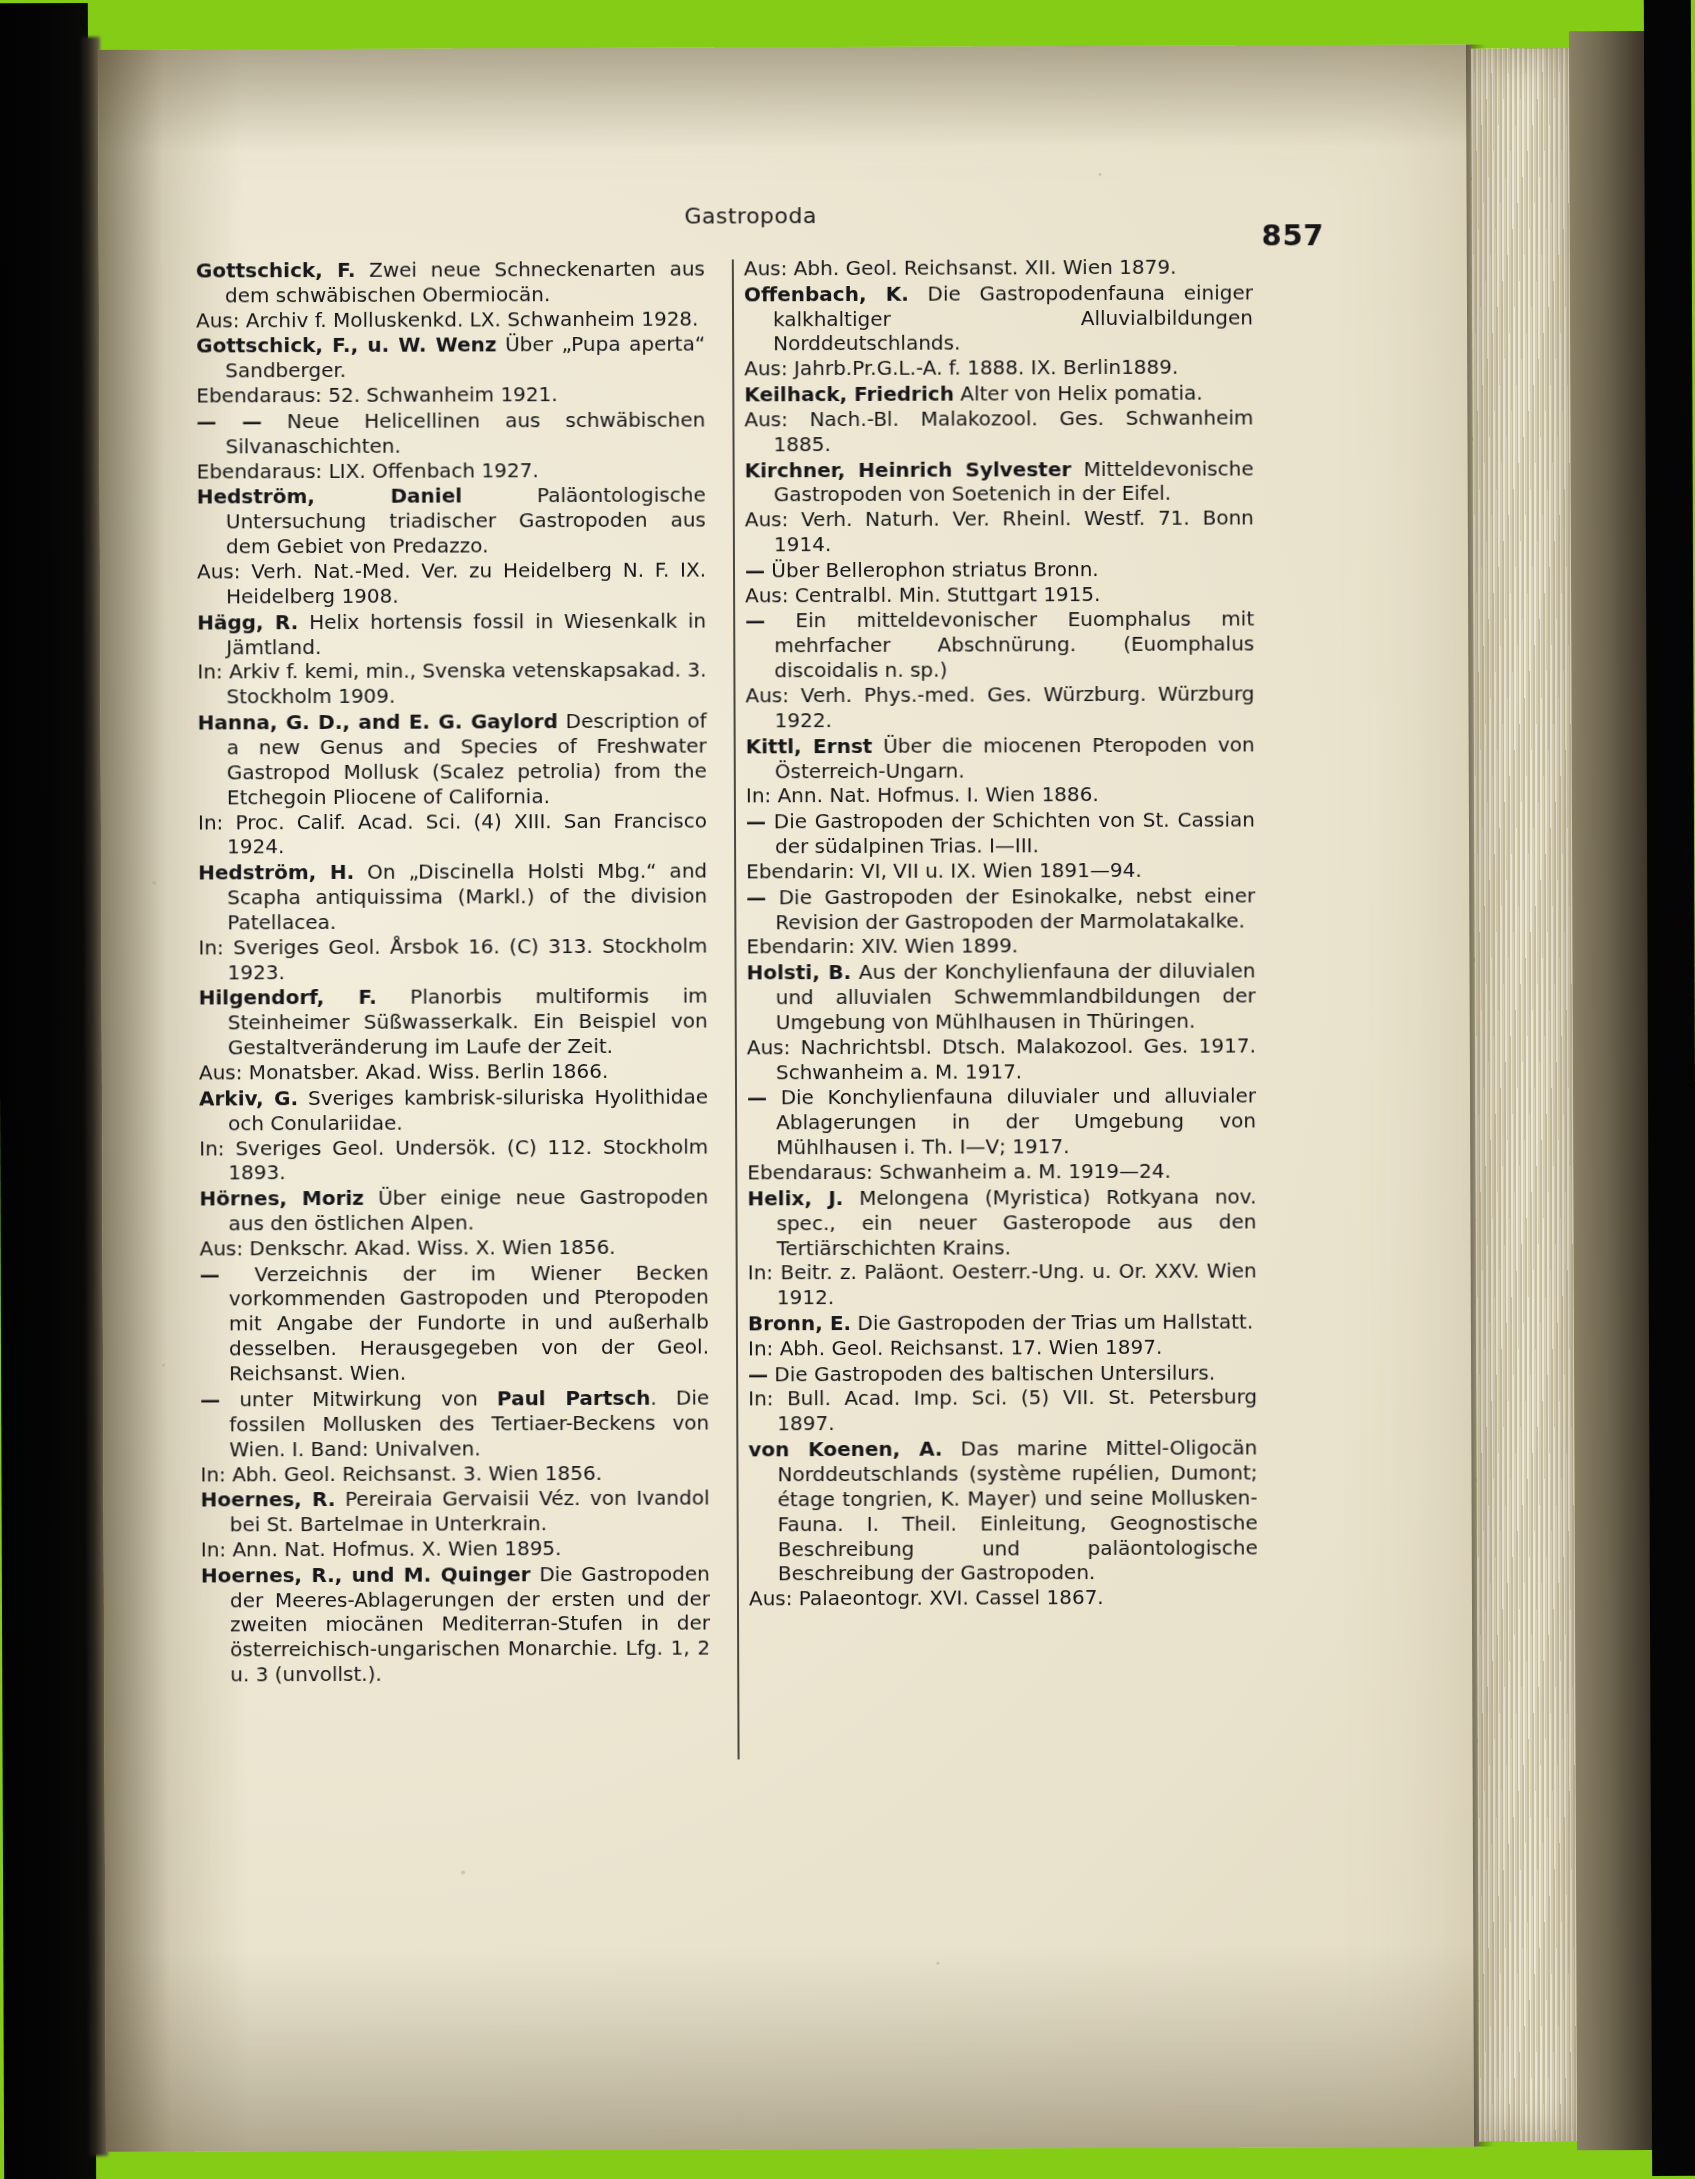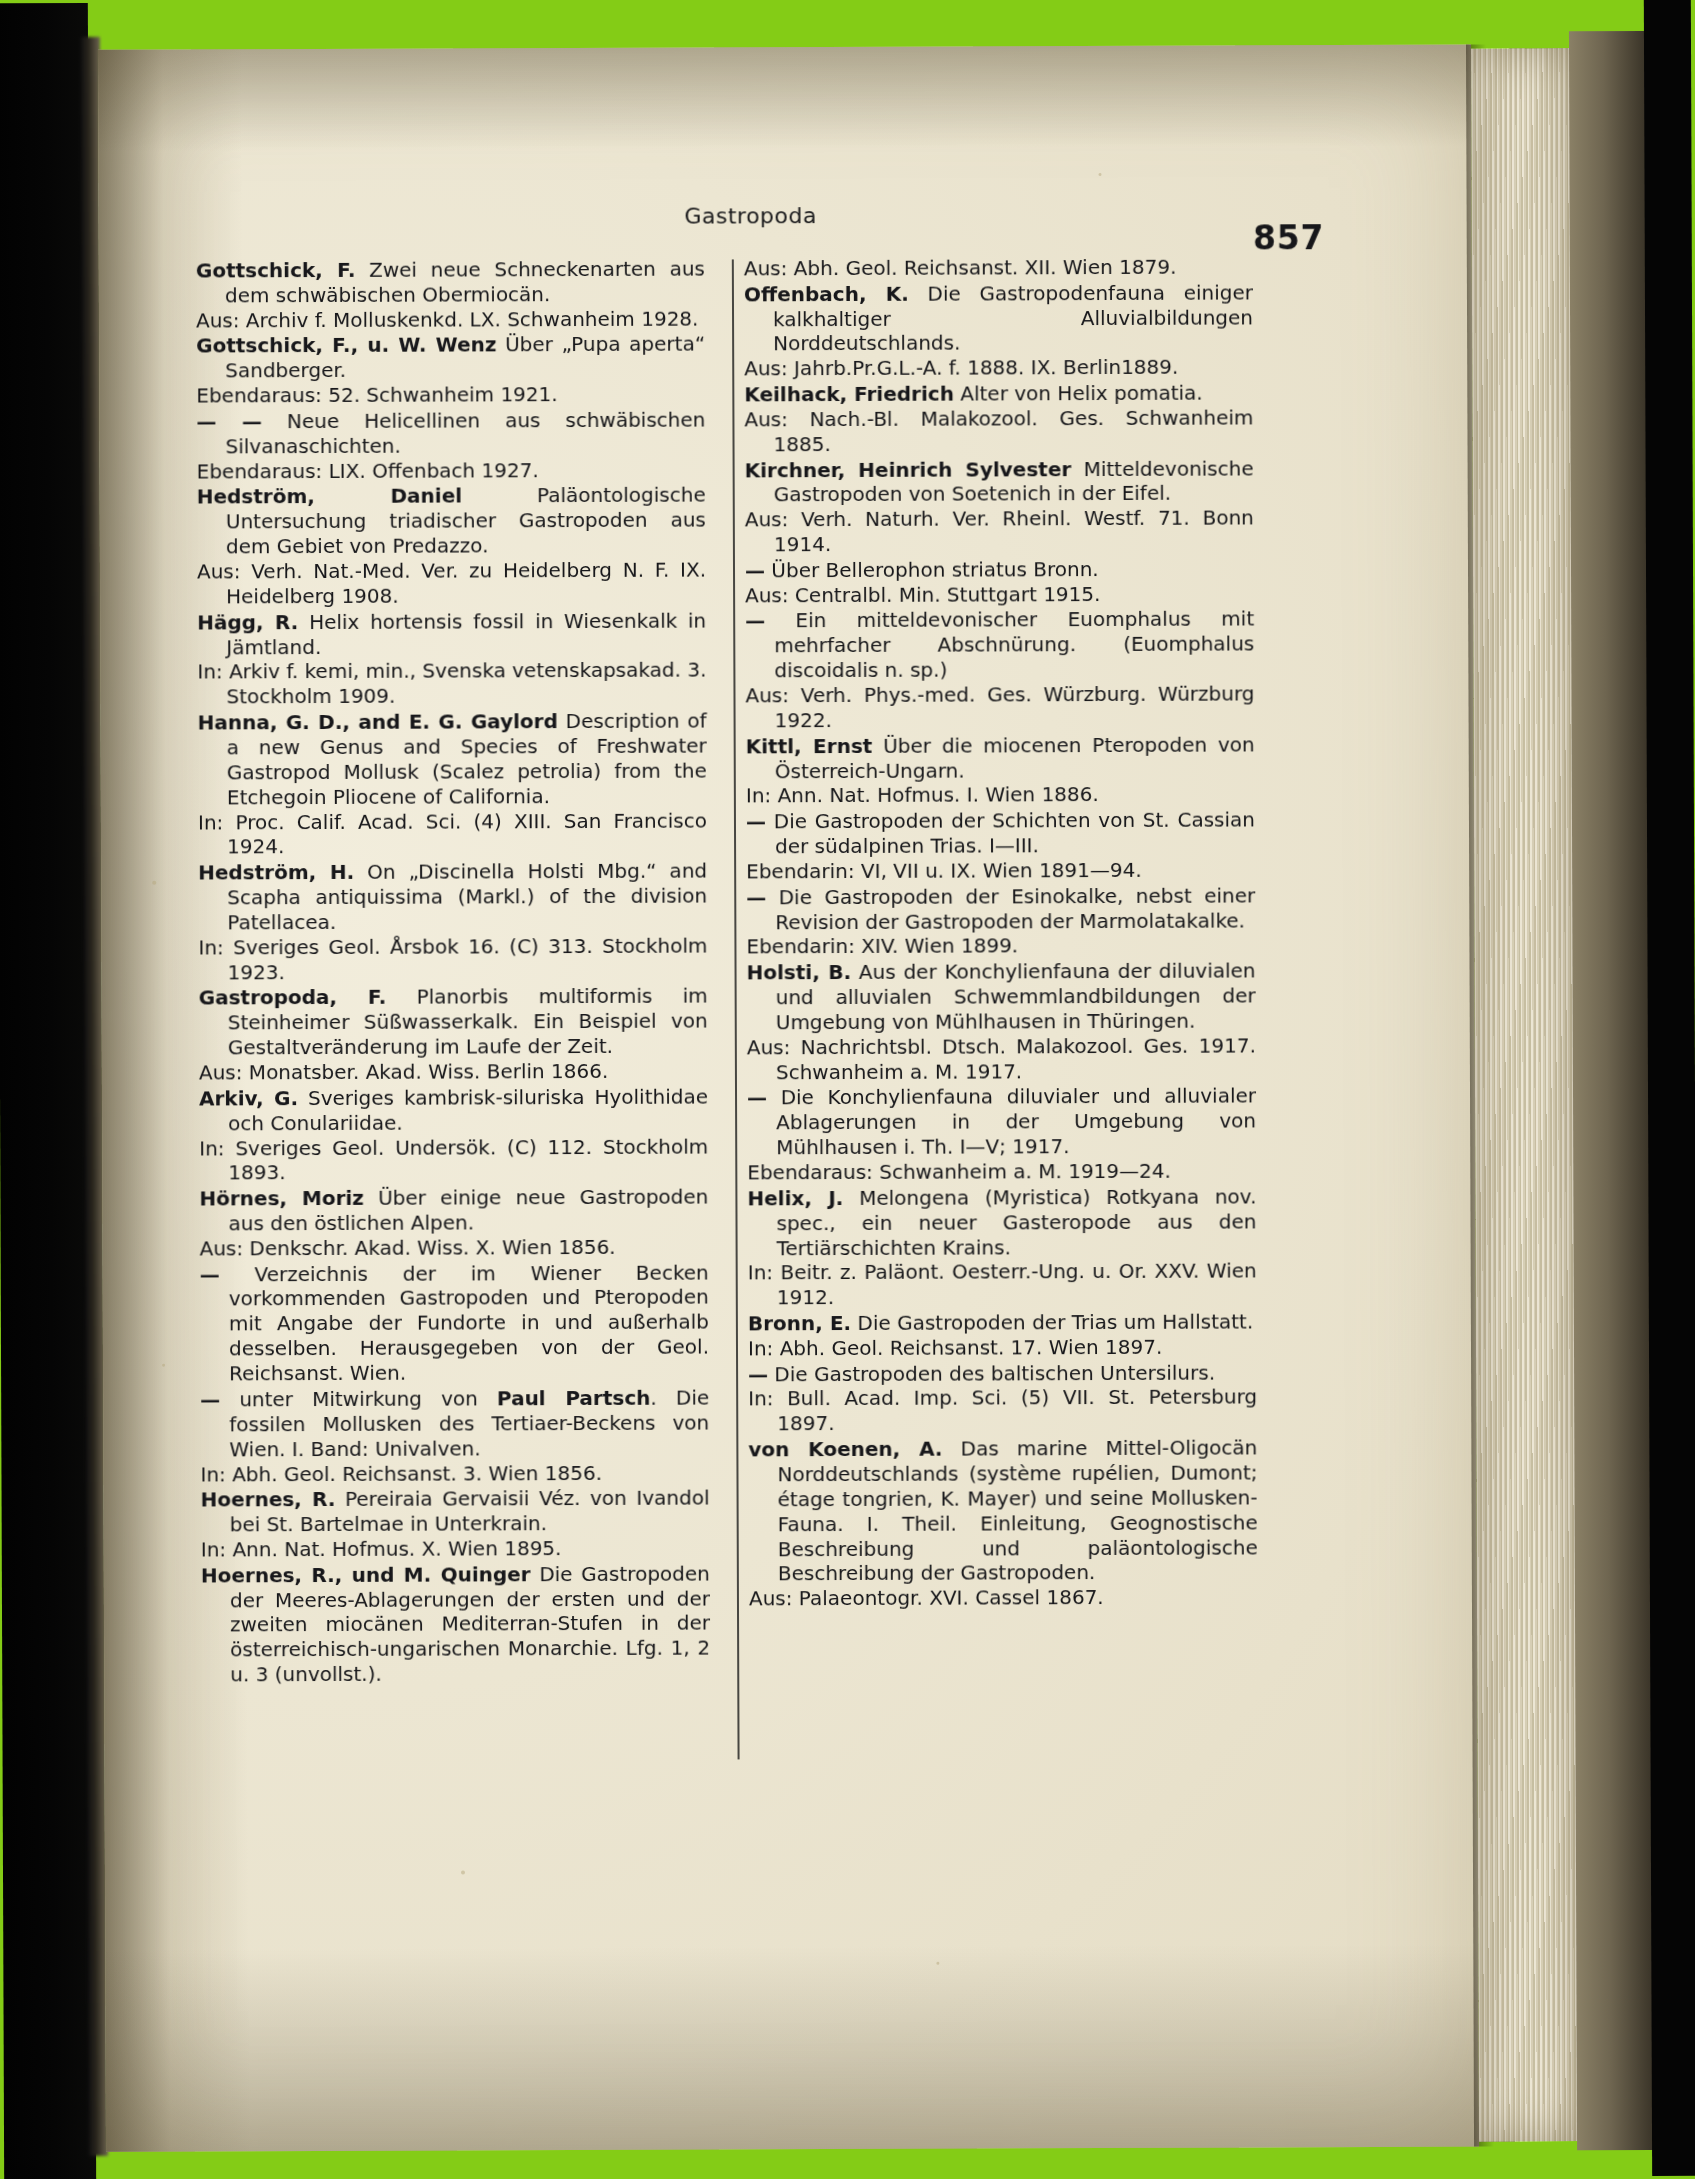--- a/index.html
+++ b/index.html
@@ -123,21 +123,21 @@
     font-family: "DejaVu Sans", sans-serif;
     font-size: 22px;
     letter-spacing: 0.5px;
     color: #1a1a1c;
   }
   .folio {
     position: absolute;
     right: -18.6px; top: 17px;
     font-family: "DejaVu Sans", sans-serif;
     font-weight: bold;
-    font-size: 33px;
+    font-size: 29px;
     letter-spacing: 0.8px;
     color: #17171a;
     margin-left: 45px;
   }
 
   .columns {
     position: absolute;
     left: 0;
     top: 53px;
     width: 1110px;
@@ -253,21 +253,21 @@
             </div>
             <div class="entry">
               <span class="hang"><b>Hanna, G. D., and E. G. Gaylord</b> <span>Description of a new Genus and Species of Freshwater Gastropod Mollusk (Scalez petrolia) from the Etchegoin Pliocene of California.</span></span>
               <span class="sub sub2">In: Proc. Calif. Acad. Sci. (4) XIII. San Francisco 1924.</span>
             </div>
             <div class="entry">
               <span class="hang"><b>Hedström, H.</b> <span>On „Discinella Holsti Mbg.“ and Scapha antiquissima (Markl.) of the division Patellacea.</span></span>
               <span class="sub sub2">In: Sveriges Geol. Årsbok 16. (C) 313. Stockholm 1923.</span>
             </div>
             <div class="entry">
-              <span class="hang"><b>Gastropoda, F.</b> <span>Planorbis multiformis im Steinheimer Süßwasserkalk. Ein Beispiel von Gestaltveränderung im Laufe der Zeit.</span></span>
+              <span class="hang"><b>Hilgendorf, F.</b> <span>Planorbis multiformis im Steinheimer Süßwasserkalk. Ein Beispiel von Gestaltveränderung im Laufe der Zeit.</span></span>
               <span class="sub sub2">Aus: Monatsber. Akad. Wiss. Berlin 1866.</span>
             </div>
             <div class="entry">
               <span class="hang"><b>Arkiv, G.</b> <span>Sveriges kambrisk-siluriska Hyolithidae och Conulariidae.</span></span>
               <span class="sub sub2">In: Sveriges Geol. Undersök. (C) 112. Stockholm 1893.</span>
             </div>
             <div class="entry">
               <span class="hang"><b>Hörnes, Moriz</b> <span>Über einige neue Gastropoden aus den östlichen Alpen.</span></span>
               <span class="sub sub2">Aus: Denkschr. Akad. Wiss. X. Wien 1856.</span>
             </div>

